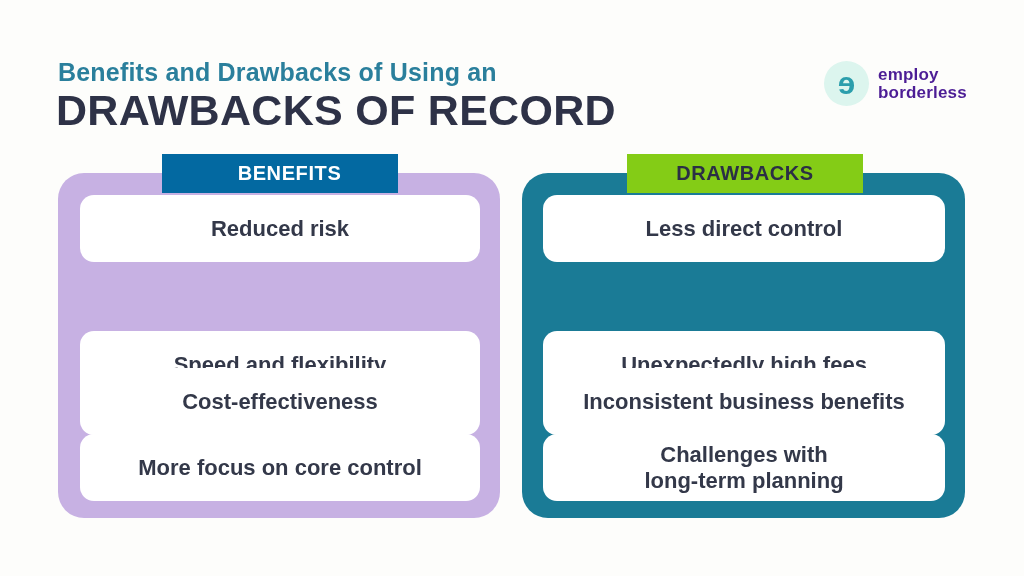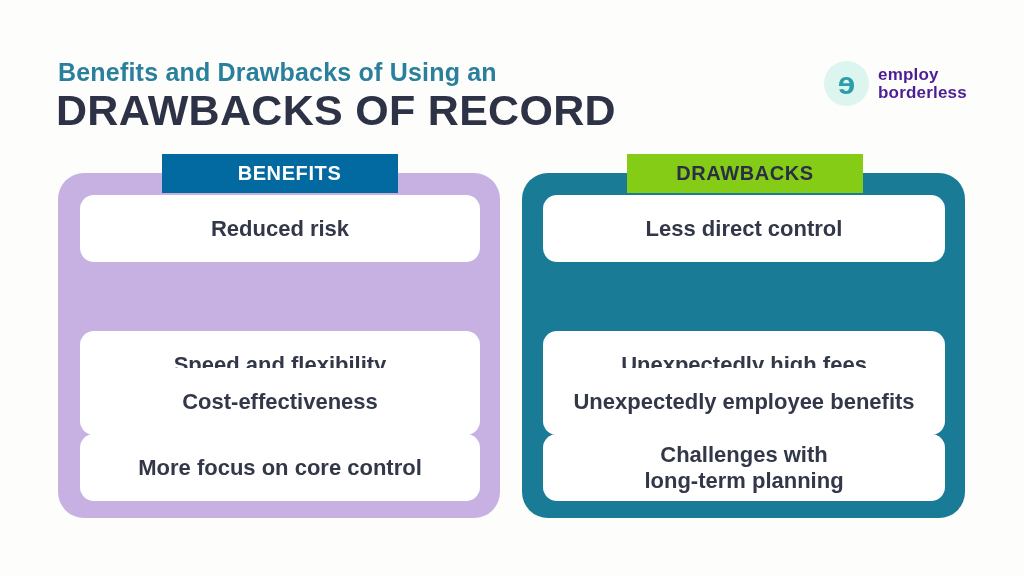--- a/index.html
+++ b/index.html
@@ -127,15 +127,15 @@
 <div class="banner banner-benefits">BENEFITS</div>
 <div class="card card-left row-0">Reduced risk</div>
 <div class="card card-left row-1">Speed and flexibility</div>
 <div class="card card-left row-2">Cost-effectiveness</div>
 <div class="card card-left row-3">More focus on core control</div>
 
 <div class="panel panel-drawbacks"></div>
 <div class="banner banner-drawbacks">DRAWBACKS</div>
 <div class="card card-right row-0">Less direct control</div>
 <div class="card card-right row-1">Unexpectedly high fees</div>
-<div class="card card-right row-2">Unexpectedly employee benefits</div>
+<div class="card card-right row-2">Inconsistent business benefits</div>
 <div class="card card-right row-3">Challenges with
 long-term planning</div>
 
 </body></html>

